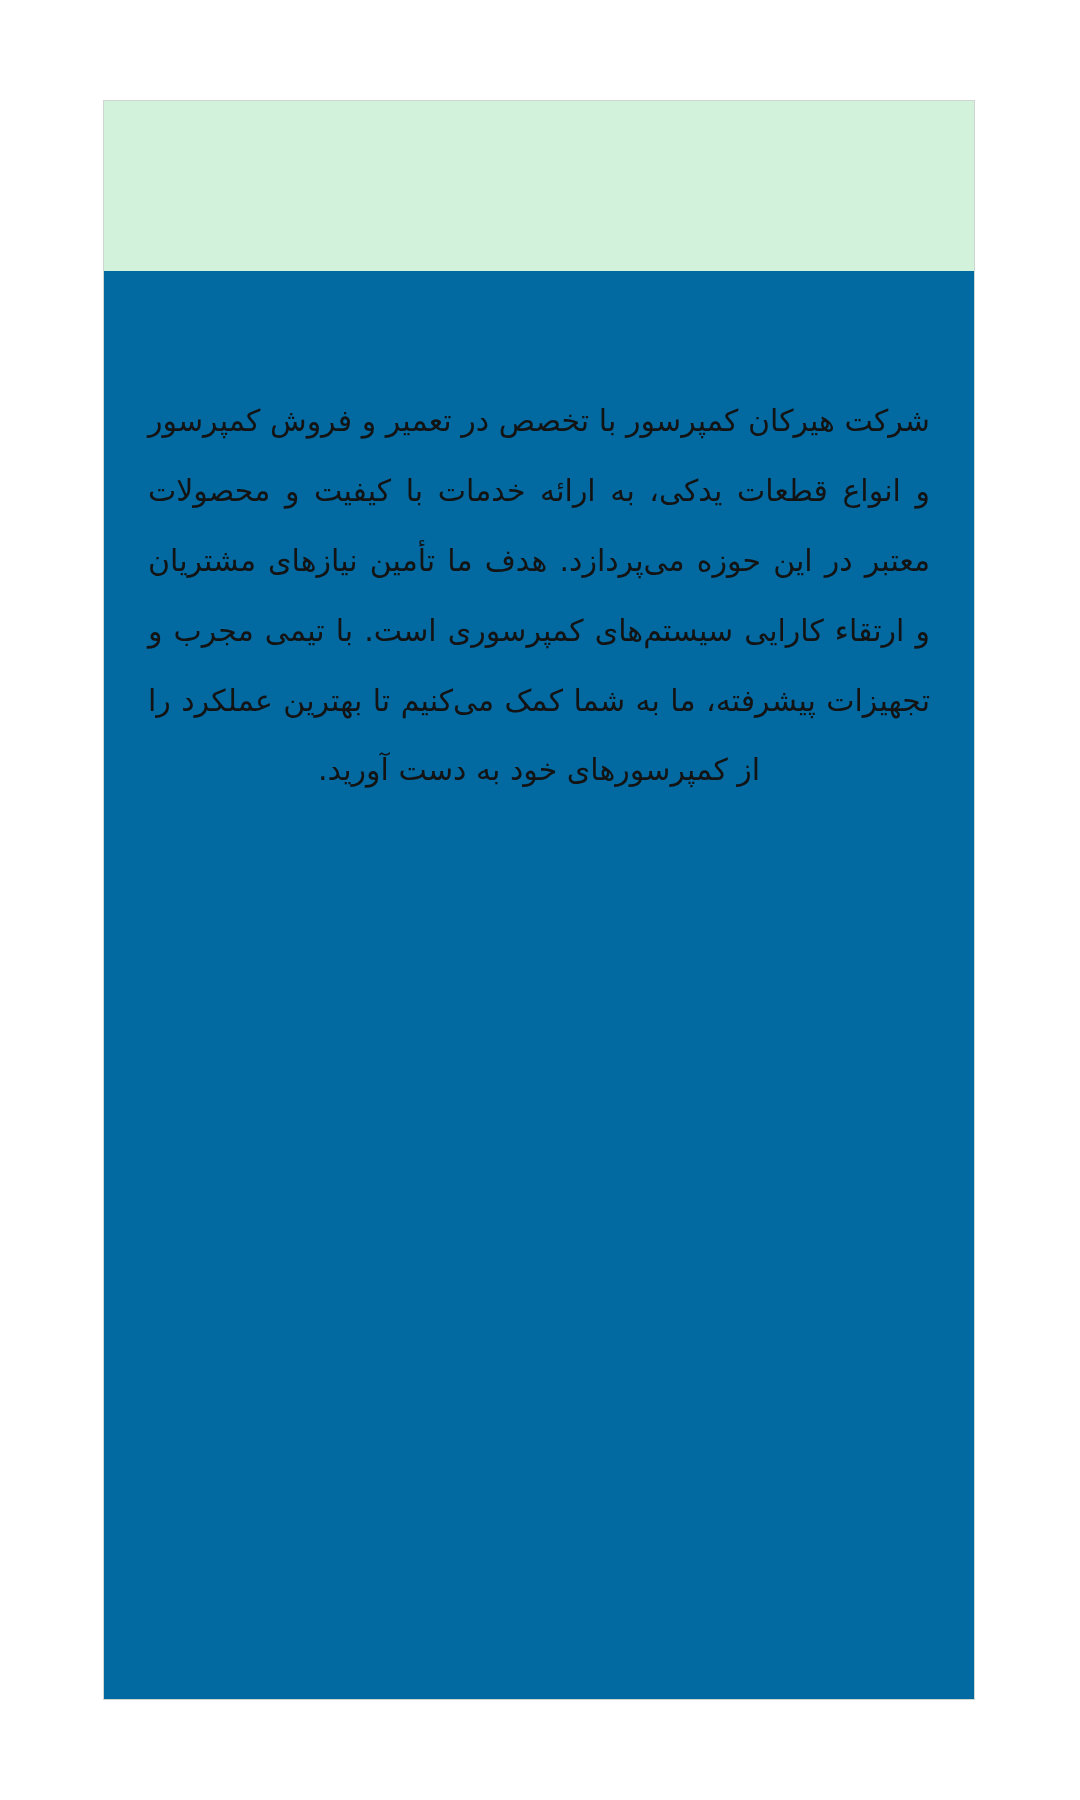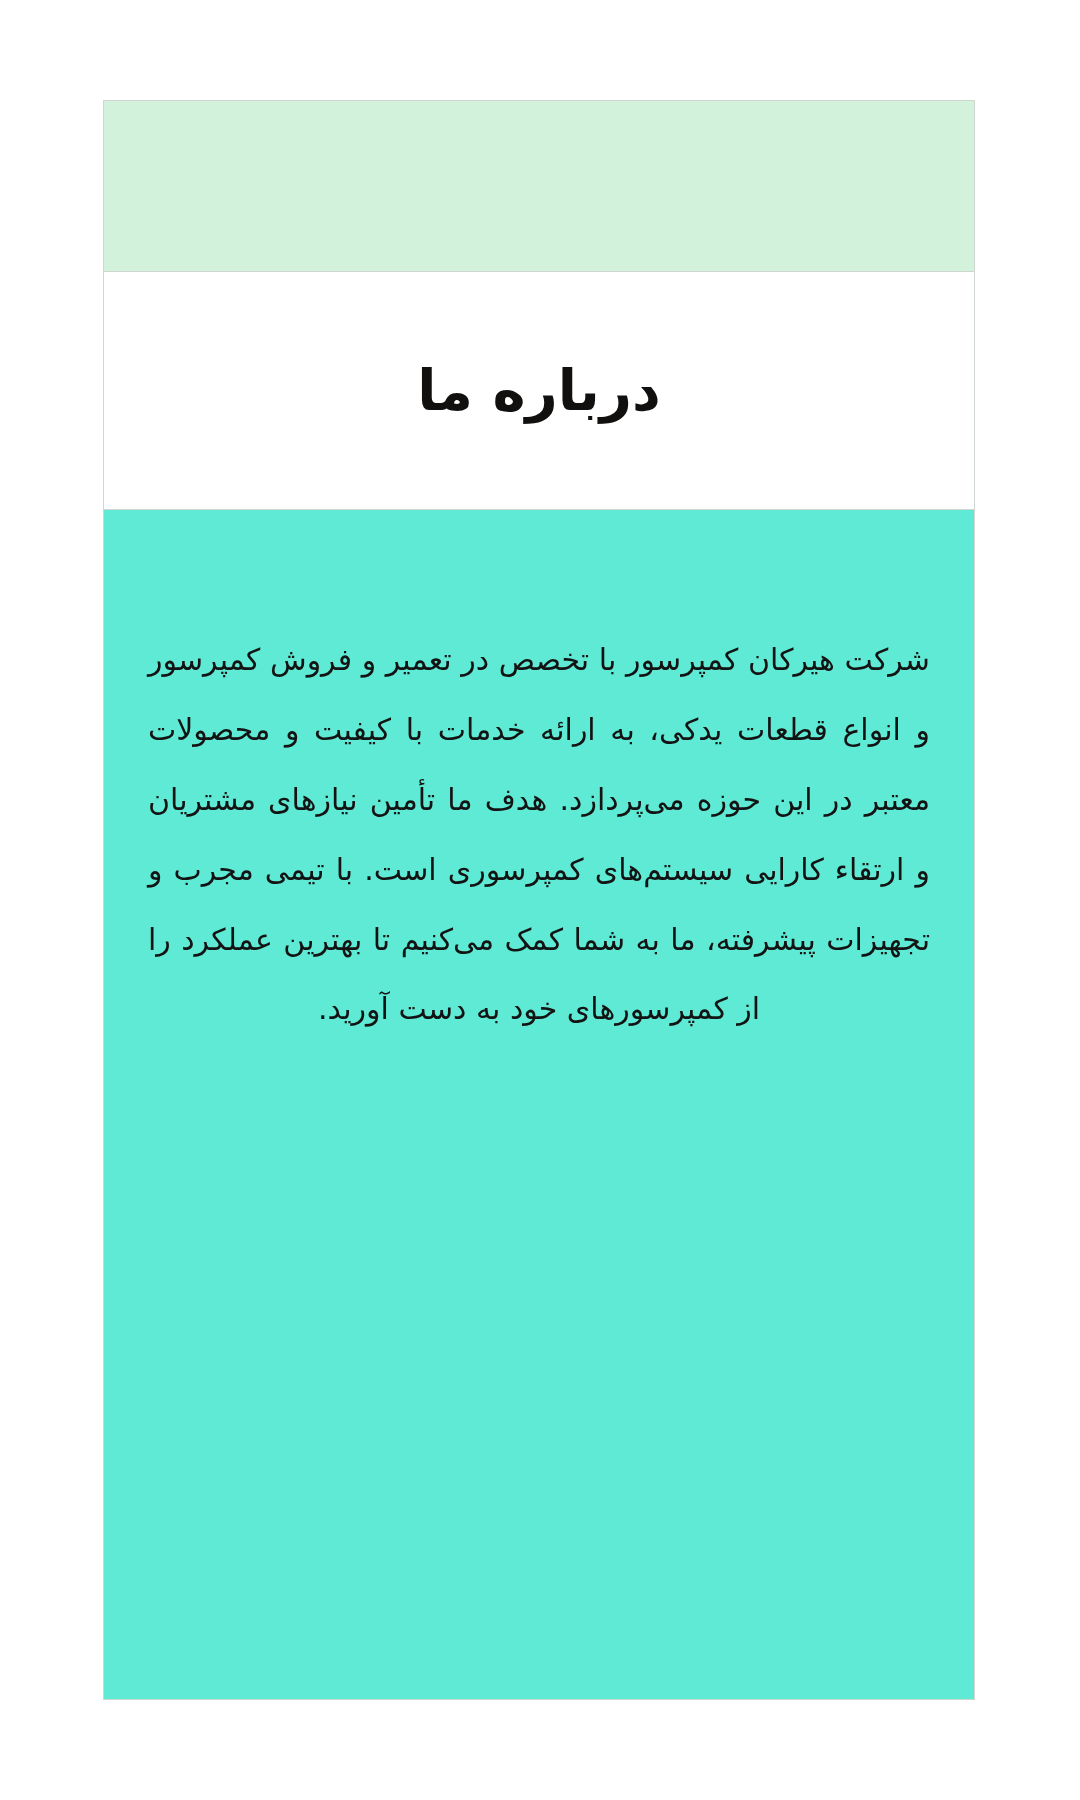--- a/index.html
+++ b/index.html
@@ -56,21 +56,21 @@
     font-size: 56px;
     font-weight: 700;
     color: #12100e;
     line-height: 1.2;
     text-align: center;
     direction: rtl;
   }
 
   .body-area {
     flex: 1 1 auto;
-    background: #5eead4;
+    background: #0369a1;
     padding: 115px 36px 16px 36px;
     box-sizing: border-box;
   }
 
   .body-text {
     margin: 0;
     font-size: 30px;
     line-height: 2.33;
     color: #131313;
     text-align: justify;
@@ -81,22 +81,19 @@
   }
 </style>
 </head>
 <body>
 
 <div class="page">
   <div class="card">
 
     <div class="card-top-spacer"></div>
 
-    <div class="title-band">
-      <h1>درباره ما</h1>
-    </div>
 
     <div class="body-area">
       <p class="body-text">شرکت هیرکان کمپرسور با تخصص در تعمیر و فروش کمپرسور و انواع قطعات یدکی، به ارائه خدمات با کیفیت و محصولات معتبر در این حوزه می‌پردازد. هدف ما تأمین نیازهای مشتریان و ارتقاء کارایی سیستم‌های کمپرسوری است. با تیمی مجرب و تجهیزات پیشرفته، ما به شما کمک می‌کنیم تا بهترین عملکرد را از کمپرسورهای خود به دست آورید.</p>
     </div>
 
   </div>
 </div>
 
 </body></html>

